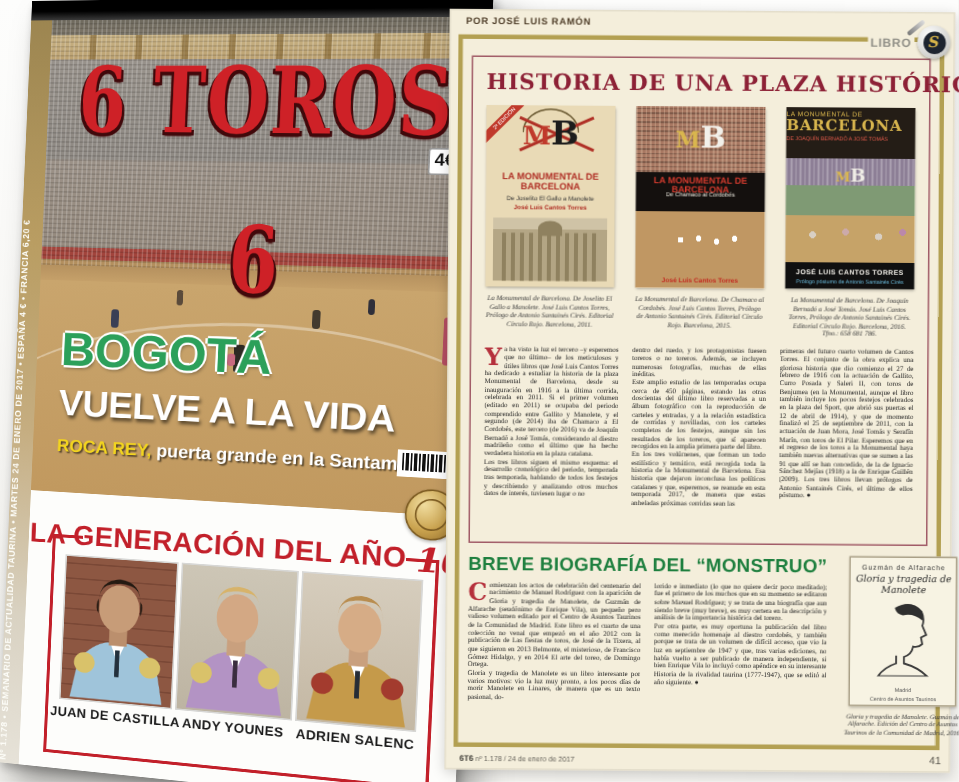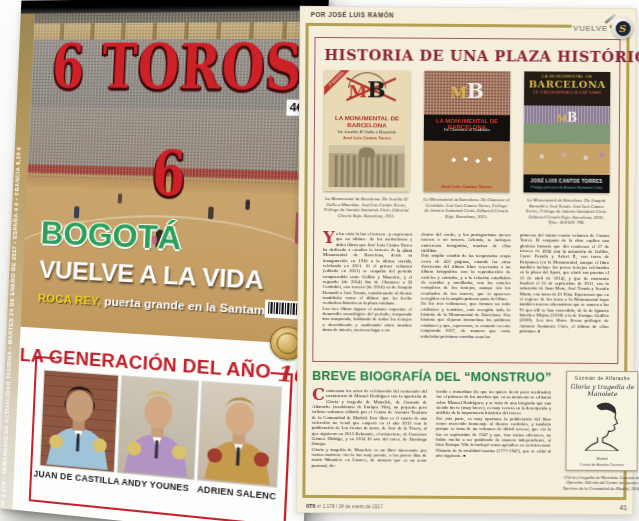--- a/index.html
+++ b/index.html
@@ -137,21 +137,21 @@
   .b2-title{position:absolute;top:47px;left:0;right:0;text-align:center;font-weight:800;font-size:6px;color:#d23b2e;}
   .b2-sub{position:absolute;top:56px;left:0;right:0;text-align:center;font-size:4px;color:#e8e4da;}
   .b2-figs{position:absolute;top:84px;left:26px;width:44px;height:10px;
      background:radial-gradient(circle 2px at 4px 5px,#fff 95%,transparent),
        radial-gradient(circle 2px at 16px 4px,#fff 95%,transparent),
        radial-gradient(circle 2px at 28px 6px,#fff 95%,transparent),
        radial-gradient(circle 2px at 40px 4px,#fff 95%,transparent);}
   .b2-author{position:absolute;bottom:3px;left:0;right:0;text-align:center;font-size:4.4px;font-weight:bold;color:#c22a20;}
 
   .book3{background:linear-gradient(180deg,#241d16 0 34px,#8d7f96 34px 52px,#7f9a74 52px 72px,#c6a368 72px 103px,#101010 103px 100%);}
-  .b3-top{position:absolute;top:2px;left:0;right:0;text-align:center;color:#d9b64e;}
+  .b3-top{position:absolute;top:2px;left:0;right:0;color:#d9b64e;}
   .b3-t1{font-size:4.4px;letter-spacing:.4px;}
   .b3-t2{font-family:"DejaVu Serif",serif;font-weight:700;font-size:10px;letter-spacing:.5px;}
   .b3-t3{font-size:3.6px;color:#e05a4a;margin-top:1px;}
   .b3-mb{position:absolute;top:36px;left:0;right:0;text-align:center;}
   .b3-mb .mbM{font-size:9px;color:#d9b64e;top:0;}
   .b3-mb .mbB{font-size:12px;color:#f0ede6;top:0;}
   .b3-crowdspeck{position:absolute;top:34px;height:18px;left:0;right:0;
      background:repeating-linear-gradient(90deg,rgba(255,255,255,.25) 0 1px,transparent 1px 3px);}
   .b3-figs{position:absolute;top:78px;left:10px;width:74px;height:14px;
      background:radial-gradient(circle 2.4px at 8px 7px,#d8cfc4 95%,transparent),
@@ -278,21 +278,21 @@
           </div>
         </div>
       </div>
     </div>
   </div>
 
   <div class="page">
     <div class="byline">POR JOSÉ LUIS RAMÓN</div>
     <div class="gold-frame"></div>
     <div class="libro-badge">
-      <span class="lbl">VUELVE</span>
+      <span class="lbl">LIBRO</span>
       <span class="libro-circle">
         <span class="libro-pen"></span>
         <span class="libro-inner">S</span>
       </span>
     </div>
 
     <div class="article1">
       <h2 class="a1-headline">HISTORIA DE UNA PLAZA HISTÓRICA</h2>
 
       <div class="books-row">

